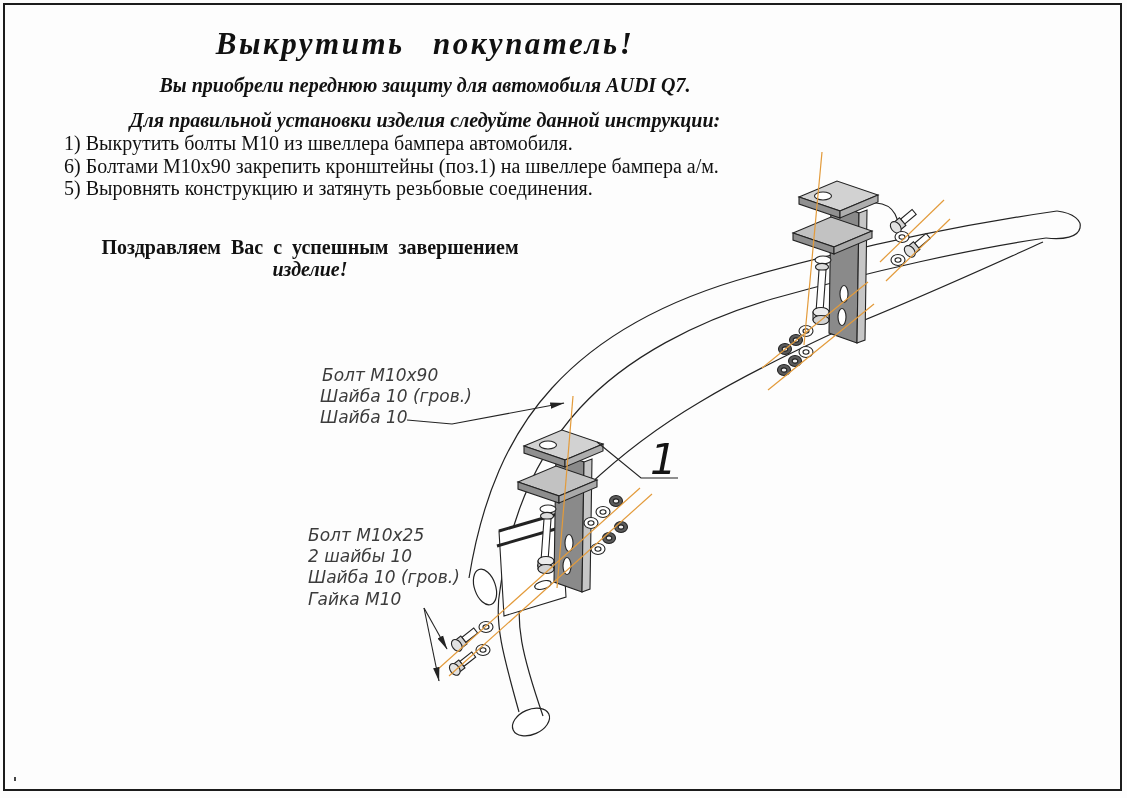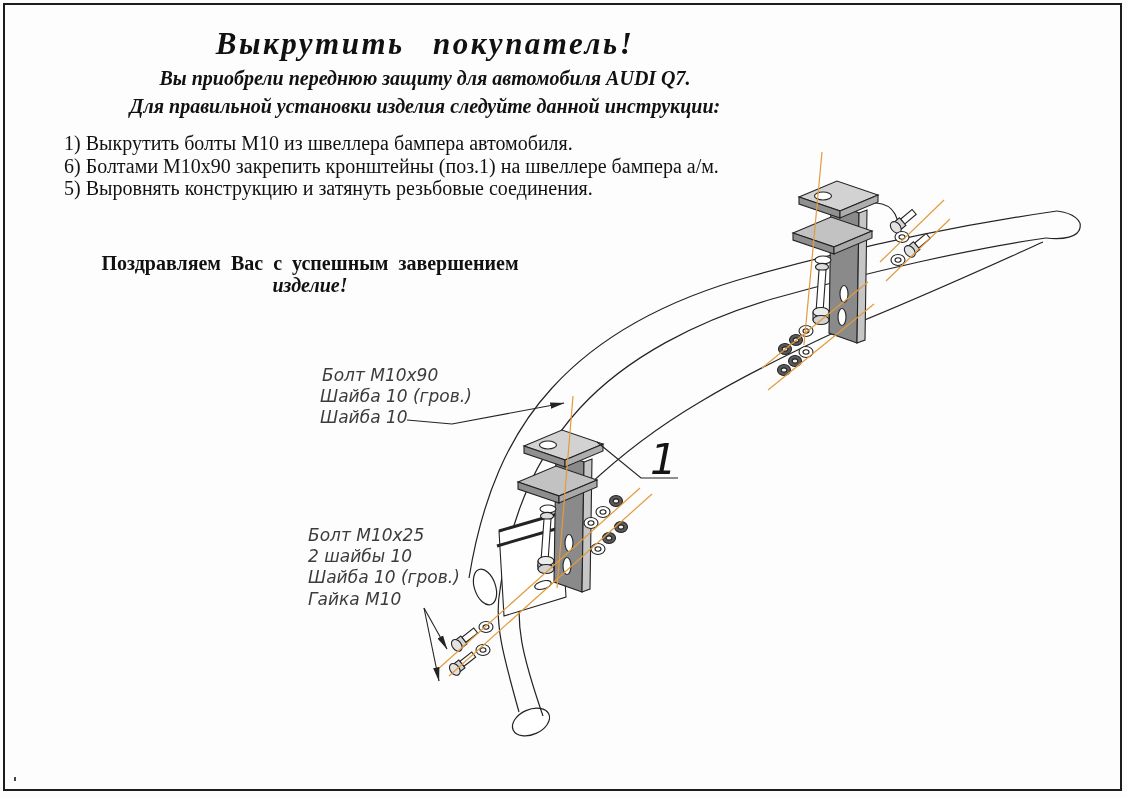--- a/index.html
+++ b/index.html
@@ -9,25 +9,25 @@
   }
   .border-frame{
     position:absolute;left:3px;top:3px;right:5px;bottom:7px;
     border:2px solid #1c1c1c;pointer-events:none;
   }
   .header{position:absolute;left:55px;top:26px;width:740px;text-align:center;}
   .title{
     font-size:31px;font-style:italic;letter-spacing:2.5px;word-spacing:18px;
     font-weight:600;
   }
-  .subtitle{font-size:20px;font-weight:bold;font-style:italic;line-height:23px;margin-top:5px;}
+  .subtitle{font-size:20px;font-weight:bold;font-style:italic;line-height:23px;margin-top:12px;}
   .subtitle:first-of-type{margin-top:7px;}
   .steps{position:absolute;left:64px;top:132px;width:760px;}
   .step{font-size:20px;line-height:22.5px;}
-  .congrats{position:absolute;left:75px;top:252px;width:470px;text-align:center;}
+  .congrats{position:absolute;left:75px;top:236px;width:470px;text-align:center;}
   .congrats-l1{font-size:20px;font-weight:bold;word-spacing:5px;line-height:22px;}
   .congrats-l2{font-size:20px;font-weight:bold;font-style:italic;line-height:22px;}
   svg.diagram{position:absolute;left:0;top:0;width:1127px;height:798px;}
   .cad{font:italic 17px "DejaVu Sans", sans-serif;fill:#3c3c3c;}
   .partnum{font:italic 42px "DejaVu Sans", sans-serif;fill:#141414;}
   .artifact-dot{position:absolute;left:14px;top:777px;width:2px;height:4px;background:#444;}
 </style>
 </head>
 <body>
 

